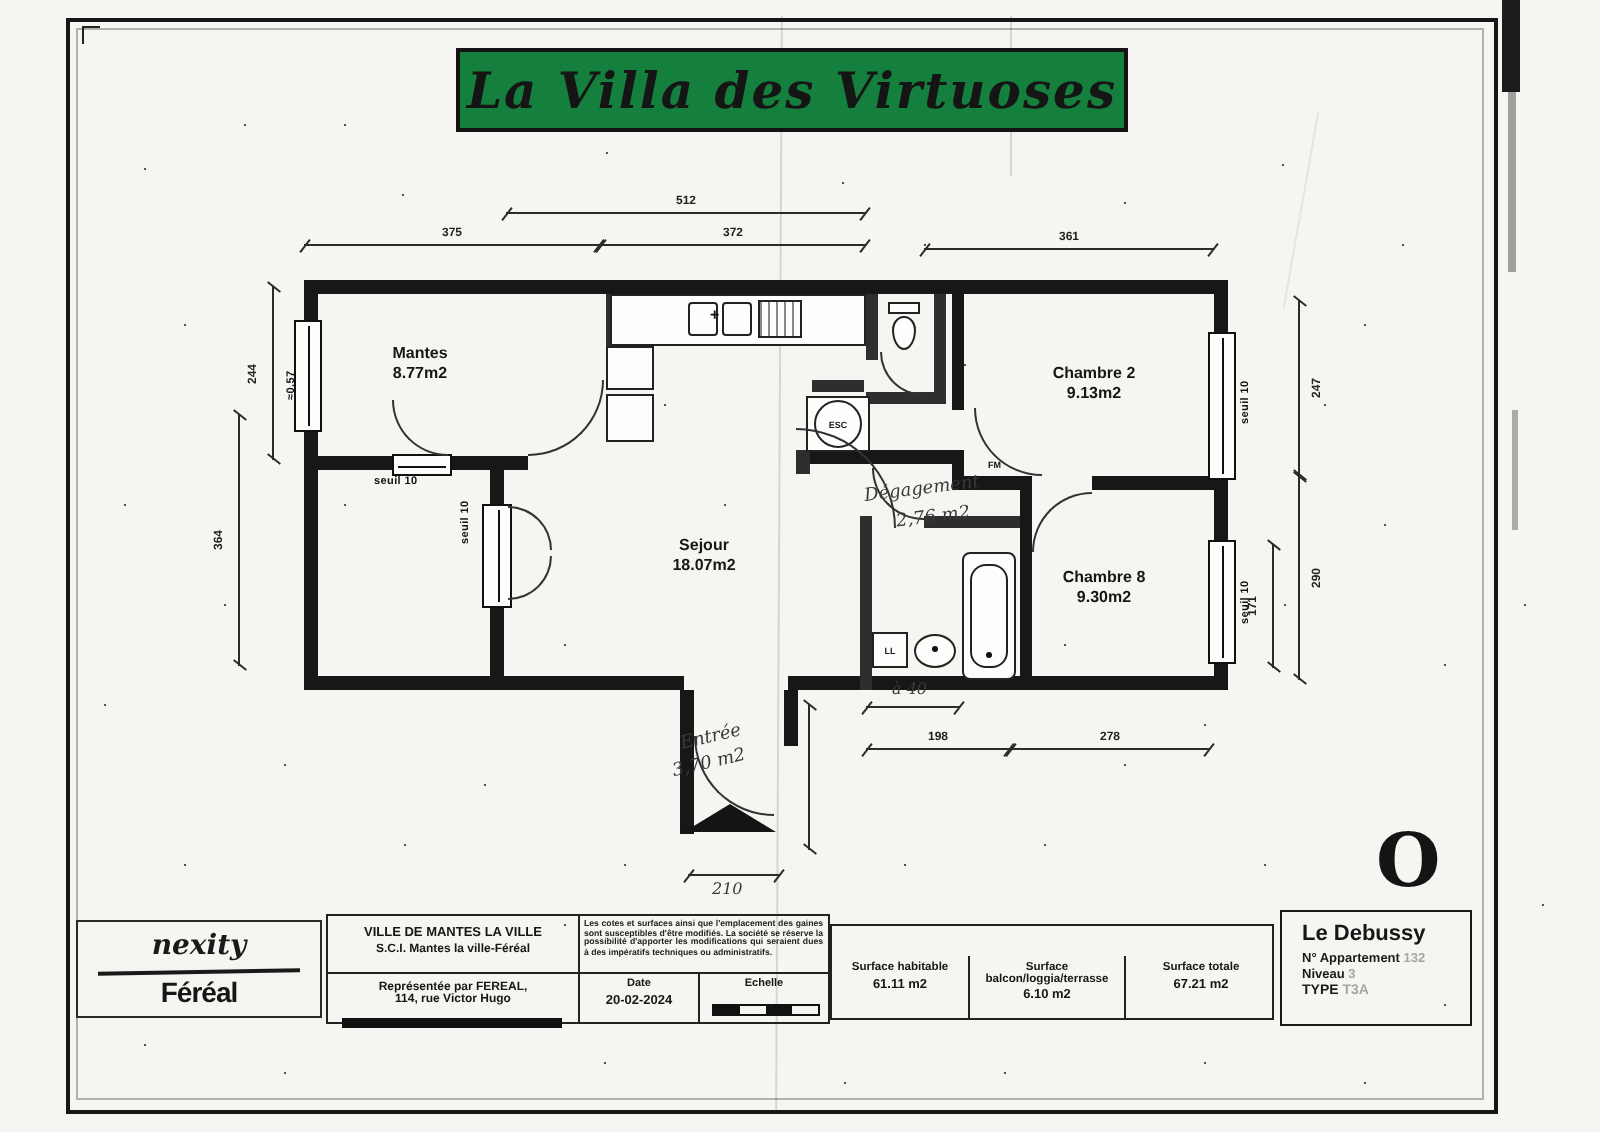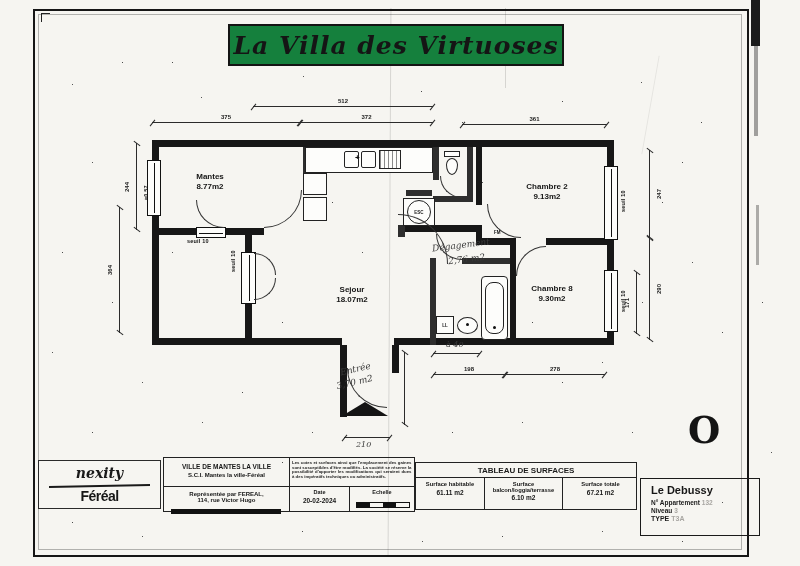--- a/index.html
+++ b/index.html
@@ -147,21 +147,21 @@
       <div class="winline-v"></div>
     </div>
   <div class="window" style="left:604px;top:270px;width:12px;height:60px;">
       <div class="winline-v"></div>
     </div>
 
   <div class="lbl" style="left:180px;top:172px;width:60px;">
     <span>Mantes</span><br>
     <span>8.77m2</span>
   </div>
-  <div class="lbl" style="left:320px;top:285px;width:64px;">
+  <div class="lbl" style="left:320px;top:268px;width:64px;">
     <span>Sejour</span><br>
     <span>18.07m2</span>
   </div>
   <div class="lbl" style="left:515px;top:182px;width:64px;">
     <span>Chambre 2</span><br>
     <span>9.13m2</span>
   </div>
   <div class="lbl" style="left:520px;top:284px;width:64px;">
     <span>Chambre 8</span><br>
     <span>9.30m2</span>
@@ -243,41 +243,40 @@
       <div class="ftext" style="font-size:5.5px;">Date</div>
       <div class="ftext" style="font-size:6.5px;margin-top:2px;">20-02-2024</div>
     </div>
     <div style="position:absolute;left:186px;top:31px;width:64px;text-align:center;">
       <div class="ftext" style="font-size:5.5px;">Echelle</div>
       <div style="position:absolute;left:6px;top:13px;width:52px;height:4px;background:linear-gradient(90deg,#111 0 25%,#f6f5f1 25% 50%,#111 50% 75%,#f6f5f1 75% 100%);border:1px solid #111;"></div>
     </div>
   </div>
 
   <div class="fcell" style="left:415px;top:462px;width:222px;height:48px;border:1px solid #222;">
-    <div style="position:absolute;left:0;right:0;top:0;height:15px;border-bottom:1px solid #222;text-align:center;font-weight:bold;font-size:8px;padding-top:3px;box-sizing:border-box;">TABLEAU DE SURFACES</div>
     <div style="position:absolute;left:68px;top:15px;bottom:0;width:1px;background:#222;"></div>
     <div style="position:absolute;left:146px;top:15px;bottom:0;width:1px;background:#222;"></div>
     <div style="position:absolute;left:0;top:18px;width:68px;text-align:center;">
       <div class="ftext" style="font-size:5.8px;">Surface habitable</div>
       <div class="ftext" style="font-size:5.8px;"></div>
       <div class="ftext" style="font-size:6.5px;margin-top:2px;">61.11 m2</div>
     </div>
     <div style="position:absolute;left:69px;top:18px;width:77px;text-align:center;">
       <div class="ftext" style="font-size:5.8px;">Surface</div>
       <div class="ftext" style="font-size:5.8px;">balcon/loggia/terrasse</div>
       <div class="ftext" style="font-size:6.5px;margin-top:1px;">6.10 m2</div>
     </div>
     <div style="position:absolute;left:147px;top:18px;width:75px;text-align:center;">
       <div class="ftext" style="font-size:5.8px;">Surface totale</div>
       <div class="ftext" style="font-size:5.8px;"></div>
       <div class="ftext" style="font-size:6.5px;margin-top:2px;">67.21 m2</div>
     </div>
   </div>
 
-  <div class="fcell" style="left:640px;top:455px;width:120px;height:58px;border:1.5px solid #1a1a1a;padding:5px 0 0 10px;margin-top:23px;">
+  <div class="fcell" style="left:640px;top:455px;width:96px;height:58px;border:1.5px solid #1a1a1a;padding:5px 0 0 10px;">
     <div class="ftext" style="font-size:11px;">Le Debussy</div>
     <div style="margin-top:3px;font-size:6.5px;font-weight:bold;">
       <span>N° Appartement</span>
       <span class="faded">132</span>
     </div>
     <div style="margin-top:1px;font-size:6.5px;font-weight:bold;">
       <span>Niveau</span>
       <span class="faded">3</span>
     </div>
     <div style="margin-top:1px;font-size:7px;font-weight:bold;">

